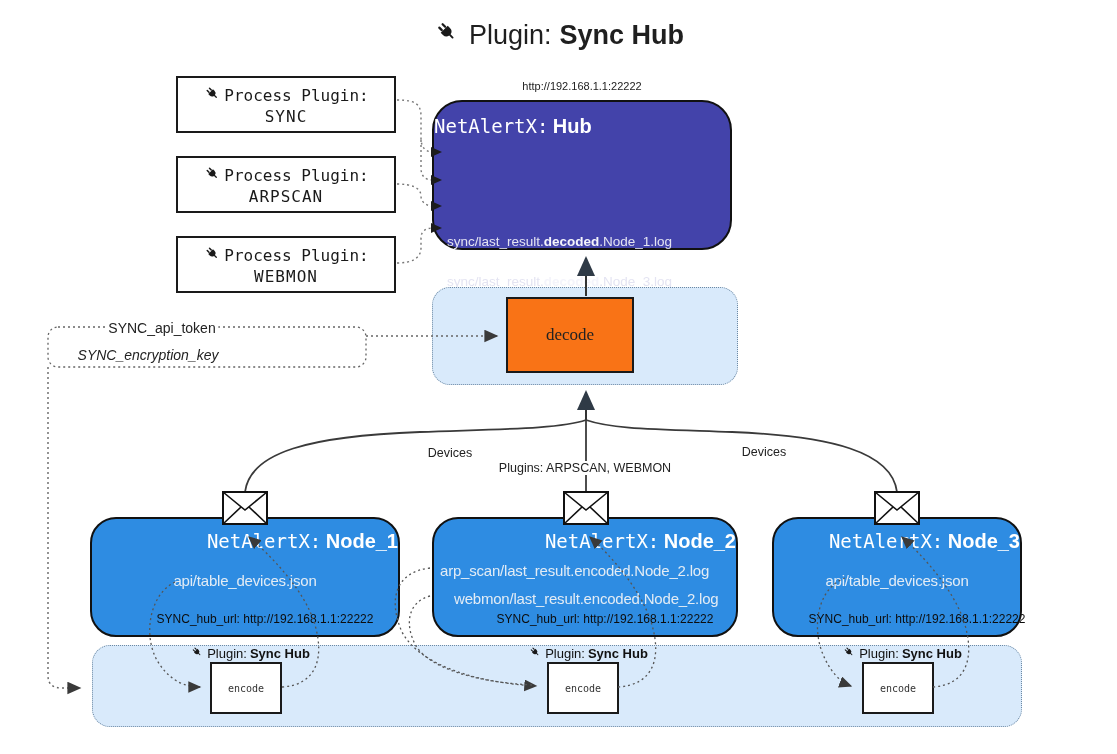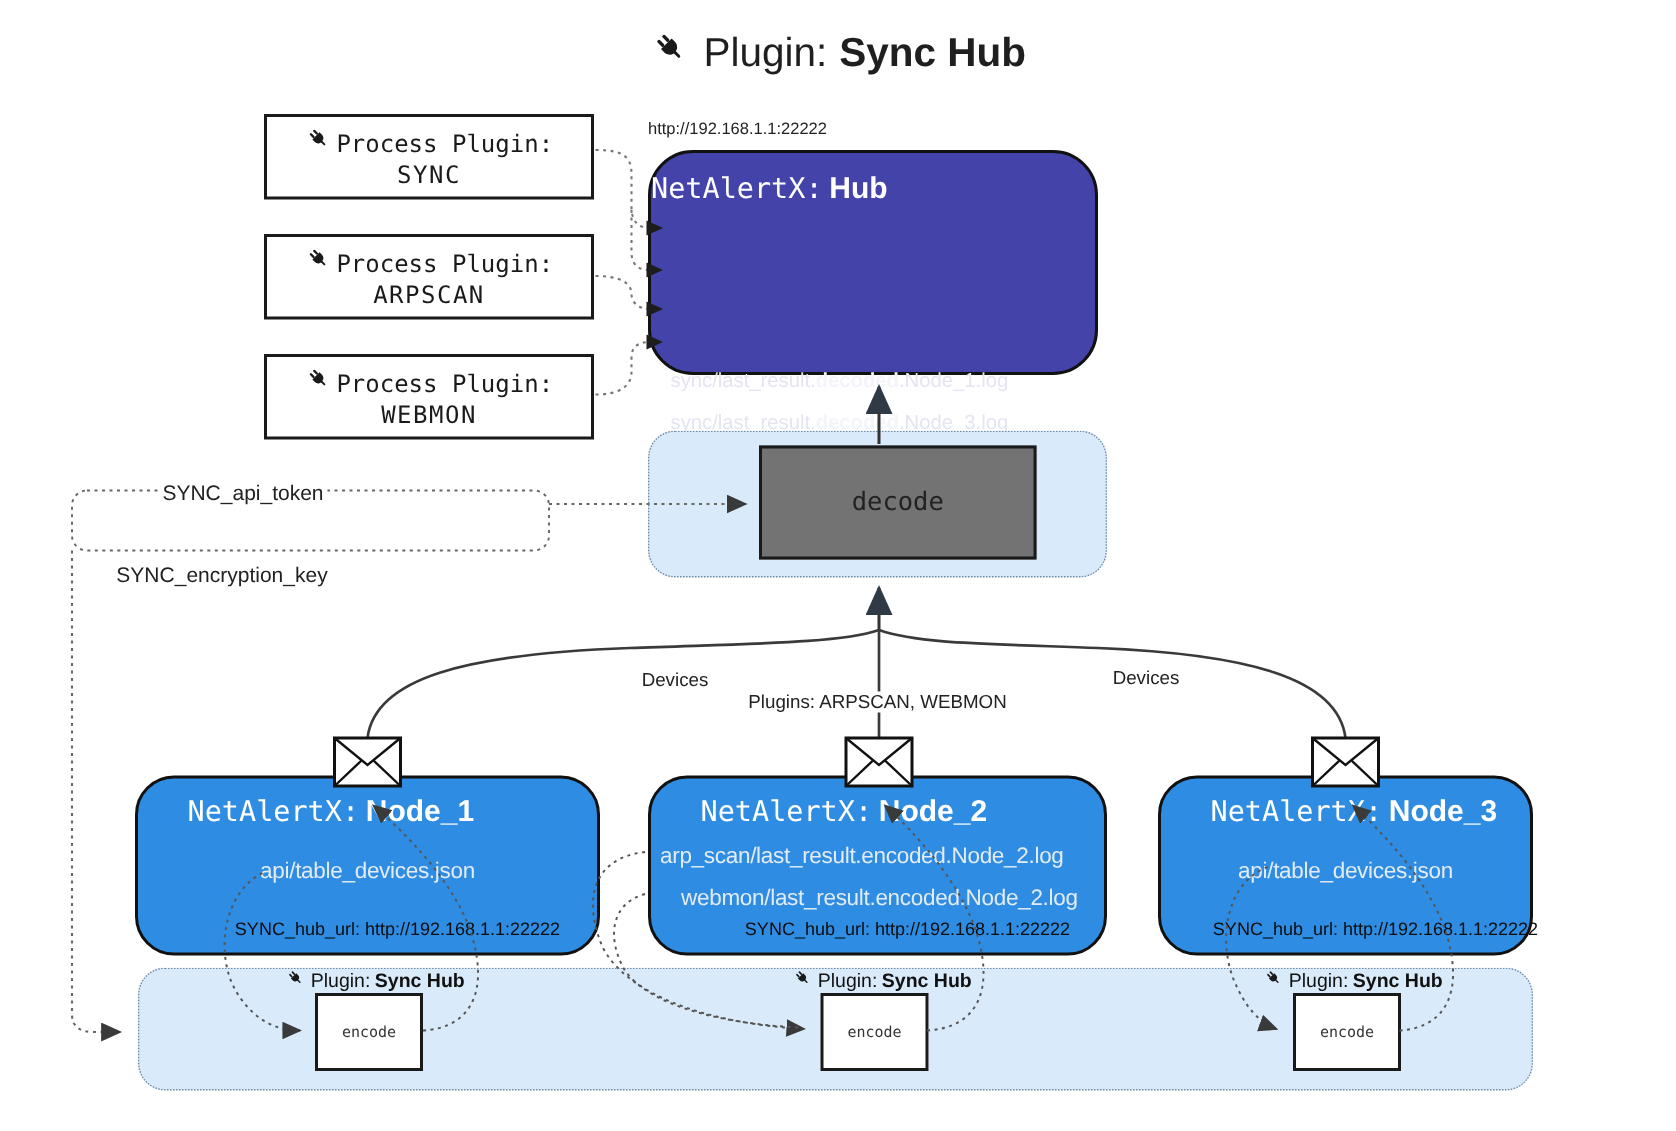--- a/index.html
+++ b/index.html
@@ -13,40 +13,40 @@
   .title .bold{font-weight:bold;}
   .plug{display:inline-block;color:#1a1a1a;}
 
   
   .pbox{position:absolute;left:176px;width:220px;height:57px;background:#fff;border:2px solid #1a1a1a;
         box-sizing:border-box;display:flex;flex-direction:column;align-items:center;justify-content:center;}
   .pbox .l1{display:flex;align-items:center;gap:2px;font-size:16px;}
   .pbox .l2{font-size:16px;letter-spacing:1px;}
 
   
-  .hub-url{position:absolute;left:432px;top:80px;width:300px;text-align:left;font-size:11px;color:#222;}
+  .hub-url{position:absolute;left:432px;top:80px;width:300px;text-align:center;font-size:11px;color:#222;}
   .hub{position:absolute;left:432px;top:100px;width:300px;height:150px;background:#4343aa;
        border:2px solid #111;border-radius:30px;box-sizing:border-box;}
   .hub-title{position:absolute;left:0;top:13px;width:100%;text-align:left;color:#fff;}
   .hub-title .pre{font-size:19px;}
   .hub-title .name{font-size:20px;font-weight:bold;font-family:"Liberation Sans",sans-serif;}
   .hub-line{position:absolute;left:13px;white-space:nowrap;font-size:13.5px;color:#e4e4f2;}
   .hub-line b{color:#f4f4fb;}
 
   
   .panel{background:#d9eafb;border:1.6px dotted #6d89a3;border-radius:18px;box-sizing:border-box;position:absolute;}
   .decode-panel{left:432px;top:287px;width:306px;height:98px;}
-  .decode-box{position:absolute;left:506px;top:297px;width:185px;height:76px;background:#737373;
+  .decode-box{position:absolute;left:506px;top:297px;width:128px;height:76px;background:#f97316;
               border:2px solid #1a1a1a;box-sizing:border-box;display:flex;align-items:center;justify-content:center;
-              font-size:17px;color:#222;}
+              font-size:17px;color:#222;font-family:Liberation Serif, serif;}
 
   
   .node{position:absolute;top:517px;height:120px;background:#2e8ce2;border:2px solid #111;
         border-radius:26px;box-sizing:border-box;color:#fff;}
-  .node-title{position:absolute;left:0;top:11px;width:100%;text-align:left;white-space:nowrap;padding-left:33px;}
+  .node-title{position:absolute;left:0;top:11px;width:100%;text-align:right;white-space:nowrap;}
   .node-title .pre{font-size:19px;}
   .node-title .name{font-size:20px;font-weight:bold;font-family:"Liberation Sans",sans-serif;}
   .node-file{position:absolute;white-space:nowrap;font-size:15px;color:#e3ecf5;letter-spacing:-0.2px;}
   .node-url{position:absolute;left:0;bottom:9px;width:100%;text-align:center;font-size:12px;color:#0d0d0d;padding-left:20px;}
 
   
   .bottom-bar{left:92px;top:645px;width:930px;height:82px;}
   .encode-box{position:absolute;width:72px;height:52px;top:662px;background:#fff;border:2px solid #1a1a1a;
               box-sizing:border-box;display:flex;align-items:center;justify-content:center;font-size:10px;color:#333;}
   .enc-label{position:absolute;top:645px;transform:translateX(-50%);display:flex;align-items:center;gap:3px;
@@ -126,31 +126,31 @@
     </div>
     <div class="l2 mono">WEBMON</div>
   </div>
 
   <div class="hub-url">http://192.168.1.1:22222</div>
   <div class="hub z1">
     <div class="hub-title">
       <span class="pre mono">NetAlertX:</span>
       <span class="name">Hub</span>
     </div>
-    <div class="hub-line" style="top:144px;"><span>sync/last_result.</span><b>decoded</b><span>.Node_1.log</span></div>
+    <div class="hub-line" style="top:132px;"><span>sync/last_result.</span><b>decoded</b><span>.Node_1.log</span></div>
     <div class="hub-line" style="top:172px;"><span>sync/last_result.</span><b>decoded</b><span>.Node_3.log</span></div>
     <div class="hub-line" style="top:198px;left:8px;"><span>arp_scan/last_result.</span><b>decoded</b><span>.Node_2.log</span></div>
     <div class="hub-line" style="top:220px;left:8px;"><span>webmon/last_result.</span><b>decoded</b><span>.Node_2.log</span></div>
   </div>
 
   <div class="panel decode-panel z1"></div>
   <div class="decode-box mono z2">decode</div>
 
   <div class="secret-label" style="left:162px;top:320px;">SYNC_api_token</div>
-  <div class="secret-label" style="left:148px;top:375px;">SYNC_encryption_key</div>
+  <div class="secret-label" style="left:148px;top:347px;font-style:italic;">SYNC_encryption_key</div>
 
   <div class="edge-label" style="left:450px;top:446px;">Devices</div>
   <div class="edge-label" style="left:764px;top:445px;">Devices</div>
   <div class="edge-label" style="left:585px;top:461px;">Plugins: ARPSCAN, WEBMON</div>
 
   <div class="node z1" style="left:90px;width:310px;">
     <div class="node-title">
       <span class="pre mono">NetAlertX:</span>
       <span class="name">Node_1</span>
     </div>

